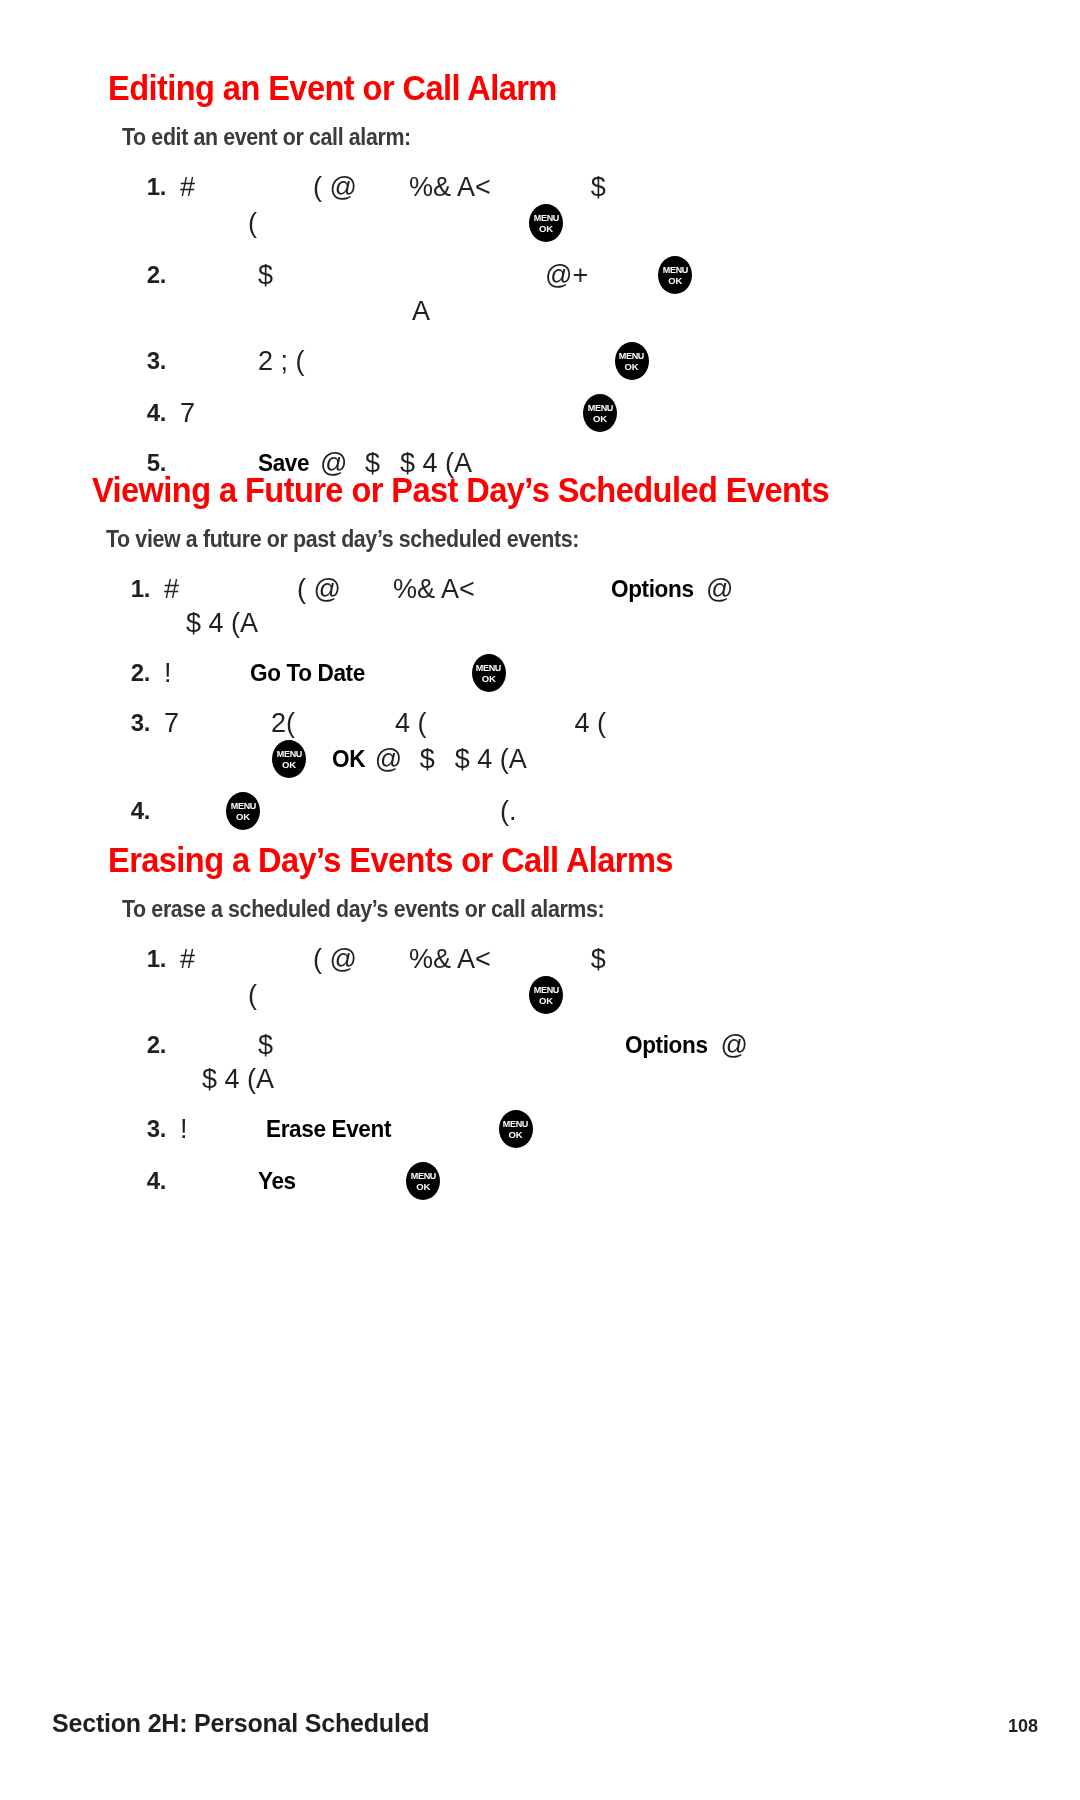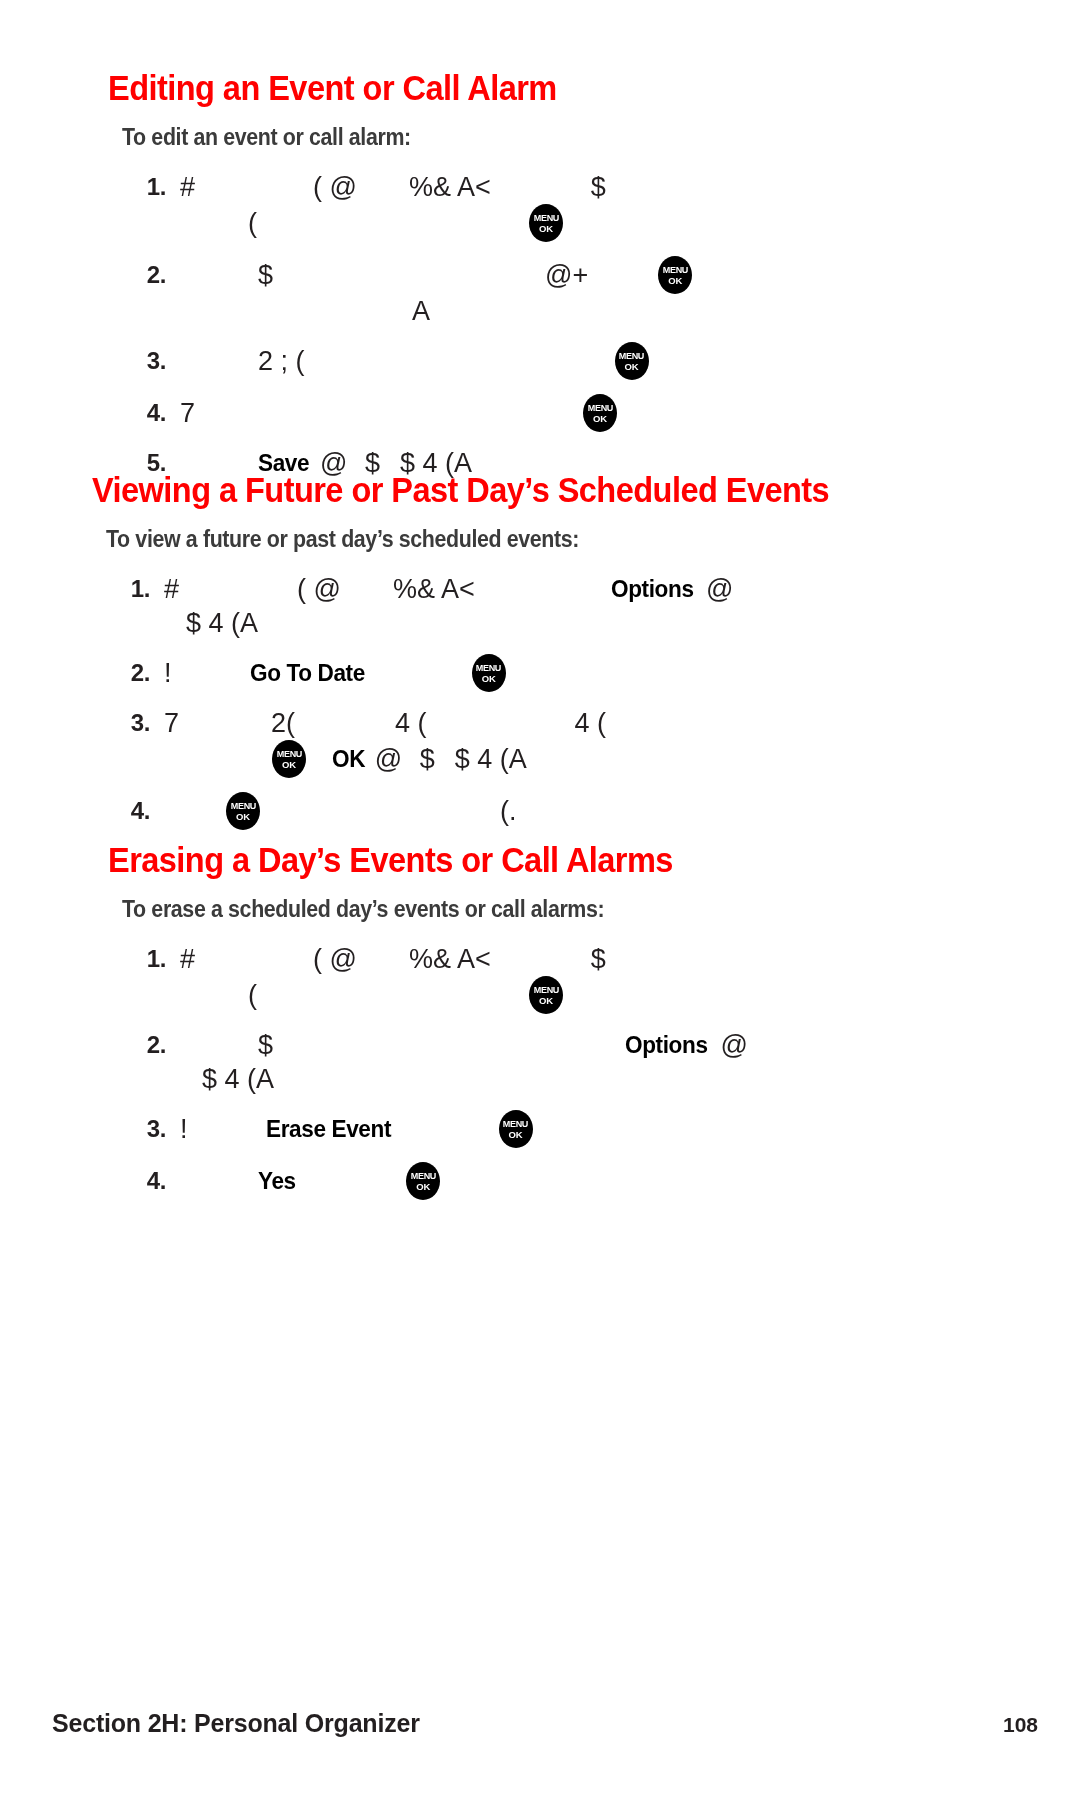--- a/index.html
+++ b/index.html
@@ -154,21 +154,21 @@
     justify-content: space-between;
   }
   .footer-left {
     font-weight: bold;
     font-size: 25px;
     color: #231f20;
     letter-spacing: -0.2px;
   }
   .footer-right {
     font-weight: bold;
-    font-size: 21px;
+    font-size: 18px;
     color: #231f20;
   }
 </style>
 </head>
 <body>
 
 <div class="page">
 
   <div id="content">
       <div class="section-block" style="position: absolute; left: 108px; top: 70px; width: 900px;">
@@ -395,17 +395,17 @@
                   <span class="mk-bot">OK</span>
                 </span>
               </div>
             </div>
           </div>
         </div>
       </div>
     </div>
 
   <div class="footer">
-    <div class="footer-left">Section 2H: Personal Organizer</div>
+    <div class="footer-left">Section 2H: Personal Scheduled</div>
     <div class="footer-right">108</div>
   </div>
 
 </div>
 
 </body></html>

